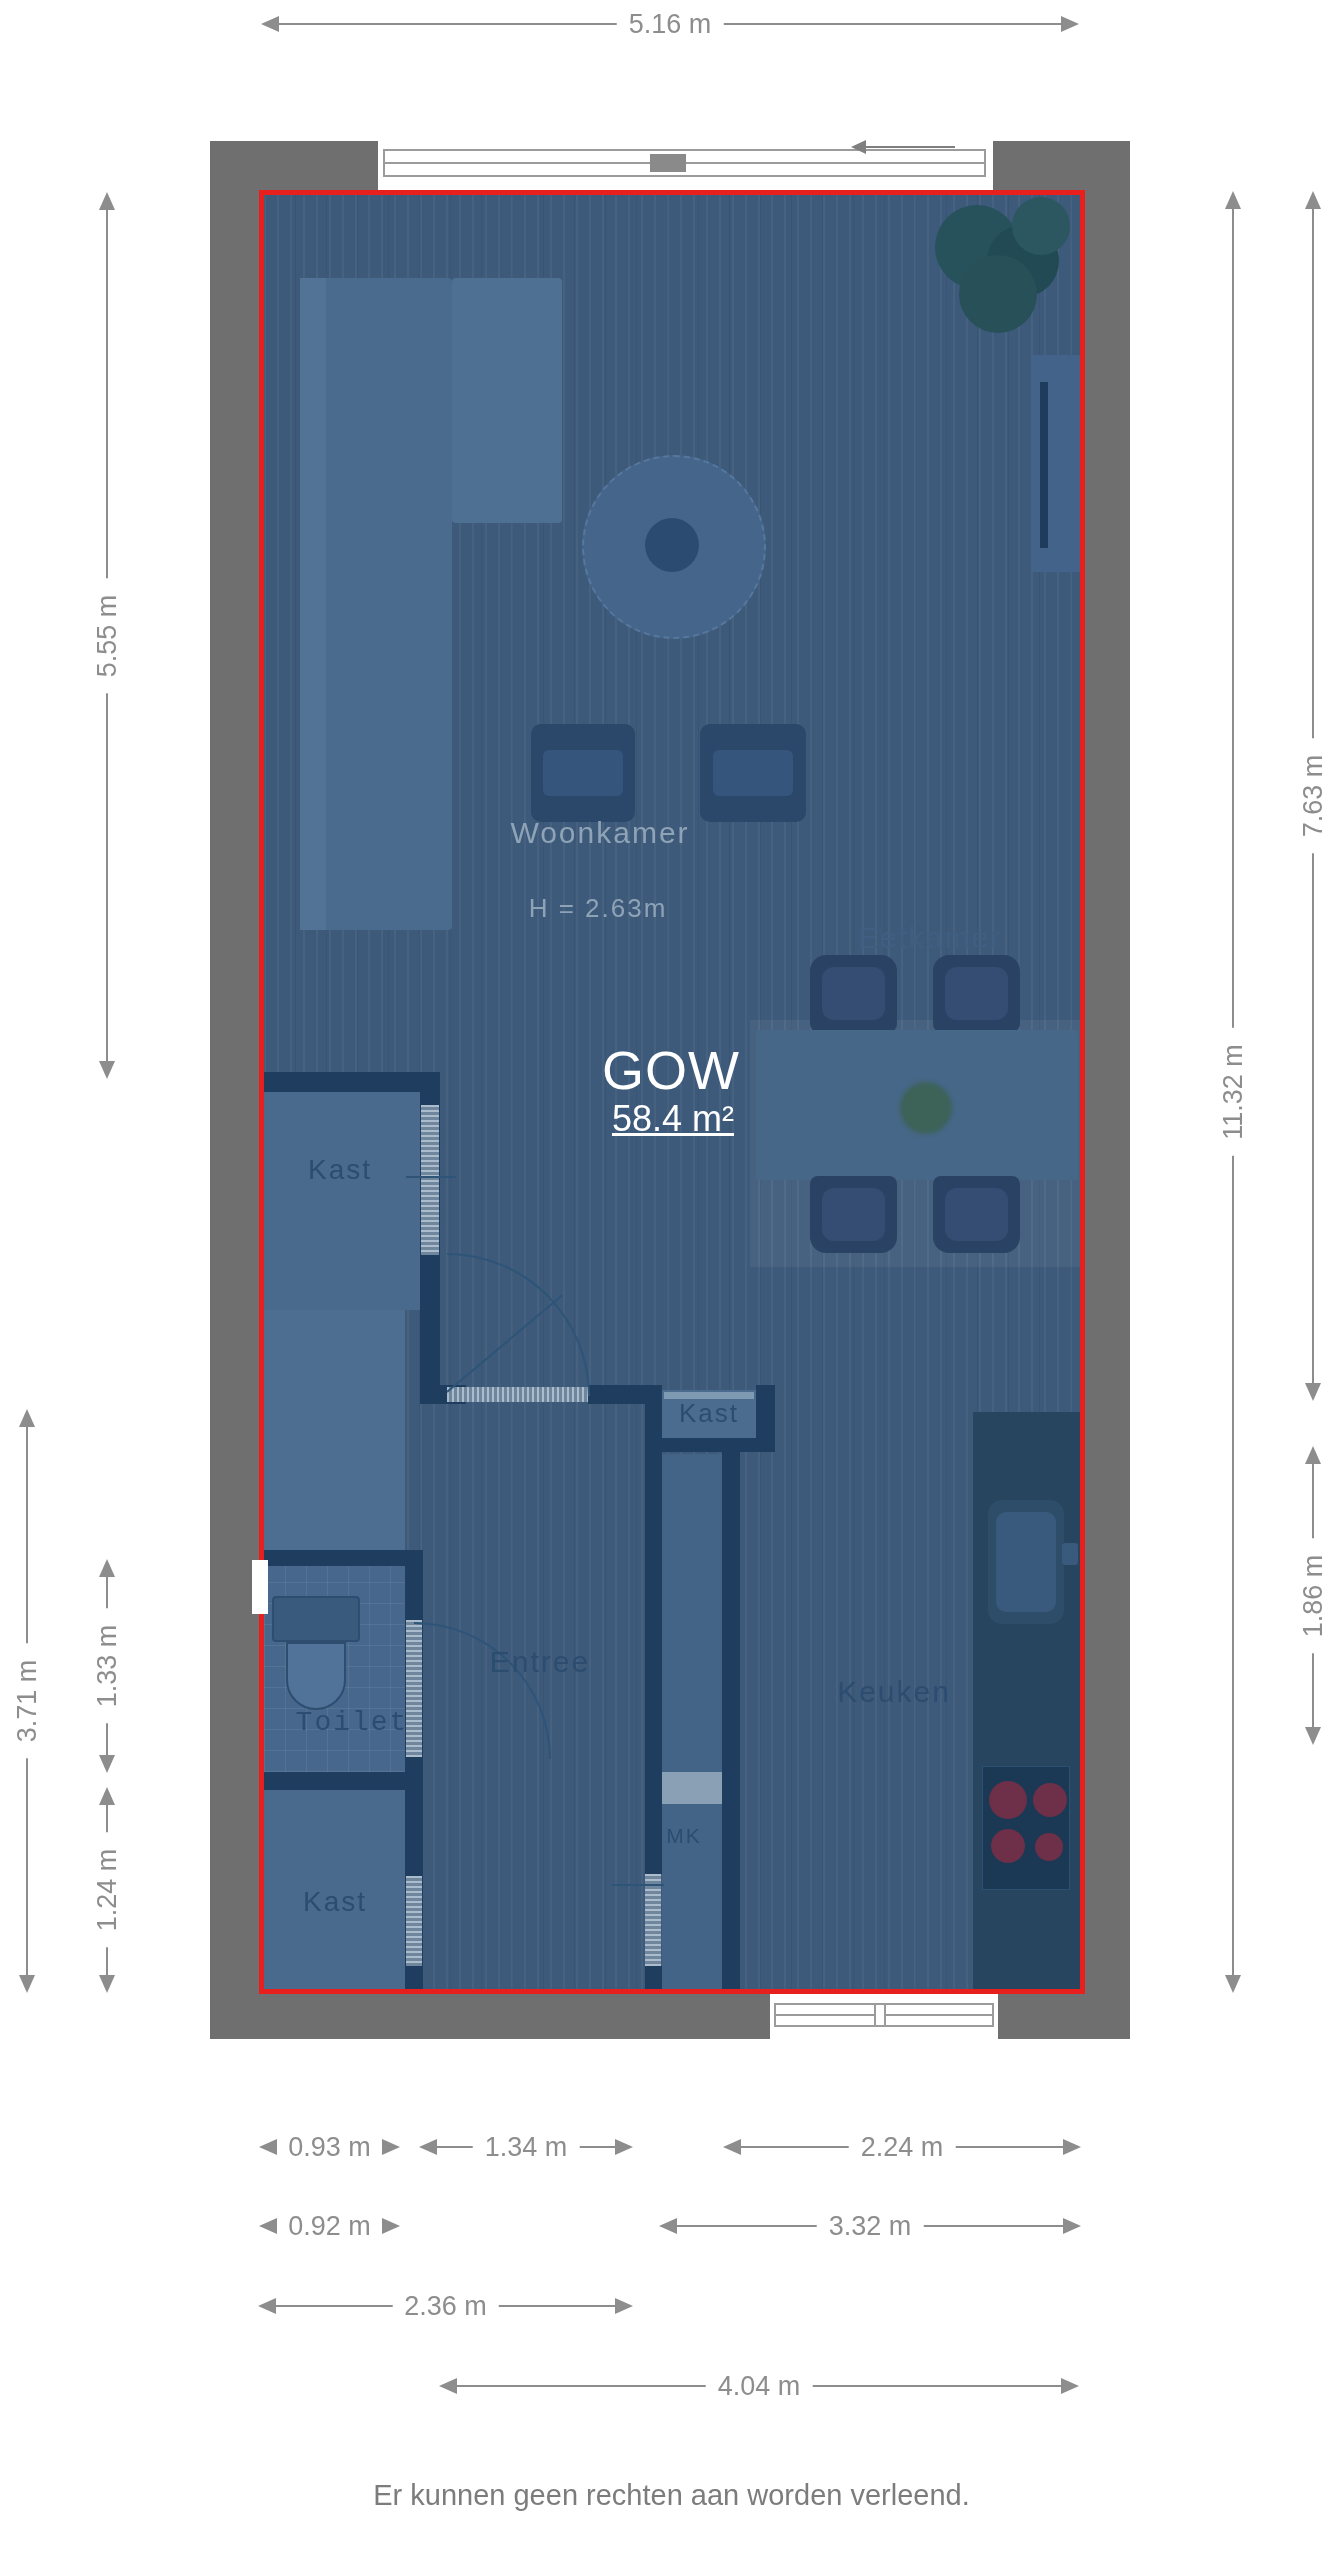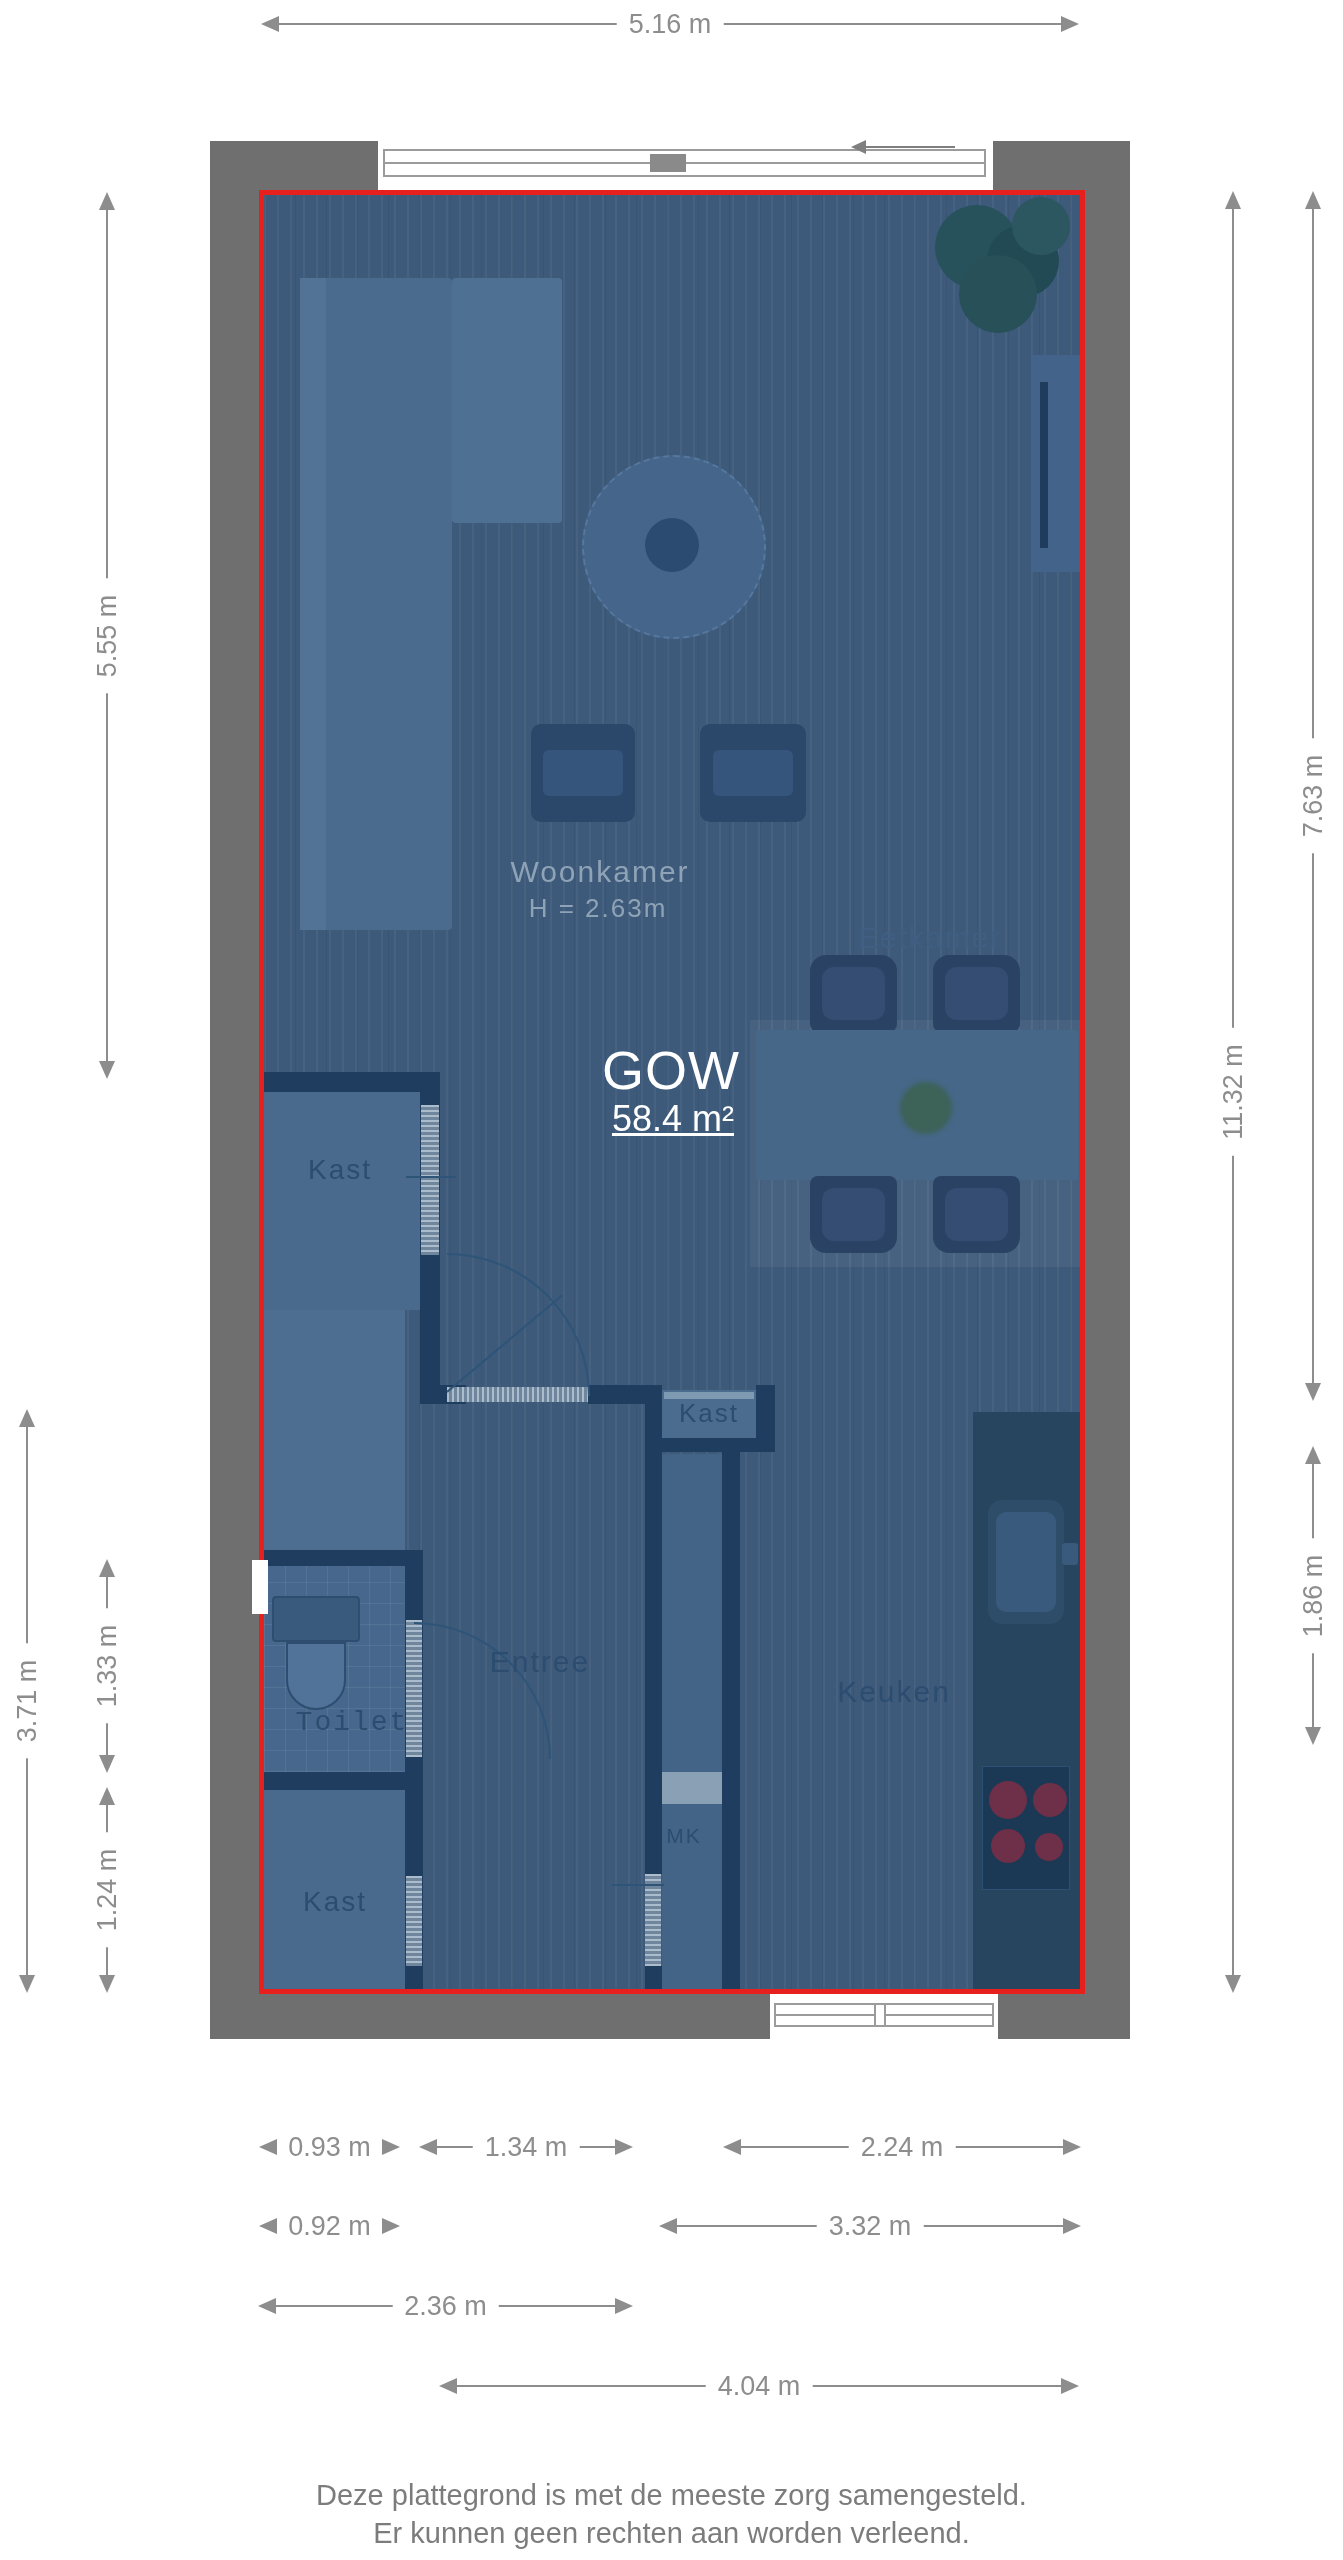--- a/index.html
+++ b/index.html
@@ -244,34 +244,33 @@
       <div class="abs" style="left:8px;top:12px;width:60px;height:100px;background:#3a5a7d;border-radius:10px;"></div>
     </div>
     <div class="abs" style="left:798px;top:1348px;width:16px;height:22px;background:#3a5a7d;border-radius:3px;"></div>
     <div class="abs" style="left:718px;top:1571px;width:86px;height:122px;background:#1b3854;border:1px solid #2c5175;">
       <div class="abs circ" style="left:6px;top:14px;width:38px;height:38px;background:#6d3048;"></div>
       <div class="abs circ" style="left:50px;top:16px;width:34px;height:34px;background:#6d3048;"></div>
       <div class="abs circ" style="left:8px;top:62px;width:34px;height:34px;background:#6d3048;"></div>
       <div class="abs circ" style="left:52px;top:66px;width:28px;height:28px;background:#6d3048;"></div>
     </div>
 
-    <span class="room-label lite" style="left:336px;top:677px;text-align:right;">Woonkamer</span>
+    <span class="room-label lite" style="left:336px;top:638px;text-align:right;">Woonkamer</span>
     <span class="room-label lite" style="left:334px;top:713px;font-size:26px;">H = 2.63m</span>
     <span class="room-label" style="left:666px;top:743px;color:#3f5e81;">Eetkamer</span>
     <span class="gow" style="left:407px;top:875px;">GOW</span>
     <span class="gow-area" style="left:409px;top:924px;text-decoration:underline;">58.4 m²</span>
     <span class="room-label" style="left:76px;top:975px;font-size:28px;">Kast</span>
     <span class="room-label" style="left:445px;top:1218px;font-size:26px;">Kast</span>
     <span class="room-label" style="left:276px;top:1467px;">Entree</span>
     <span class="room-label" style="left:88px;top:1527px;font-size:28px;font-family:Liberation Mono, monospace;">Toilet</span>
     <span class="room-label" style="left:630px;top:1497px;">Keuken</span>
     <span class="room-label" style="left:420px;top:1641px;font-size:21px;">MK</span>
     <span class="room-label" style="left:71px;top:1707px;font-size:28px;">Kast</span>
   </div>
 
   <div class="abs" style="left:252px;top:1560px;width:16px;height:54px;background:#ffffff;z-index:5;"></div>
 
   <div class="footer" style="top:2476px;">
-    <div>Deze plattegrond is met de meeste zorg samengesteld.</div>
     <div>Er kunnen geen rechten aan worden verleend.</div>
   </div>
 
 </div>
 
 </body></html>

